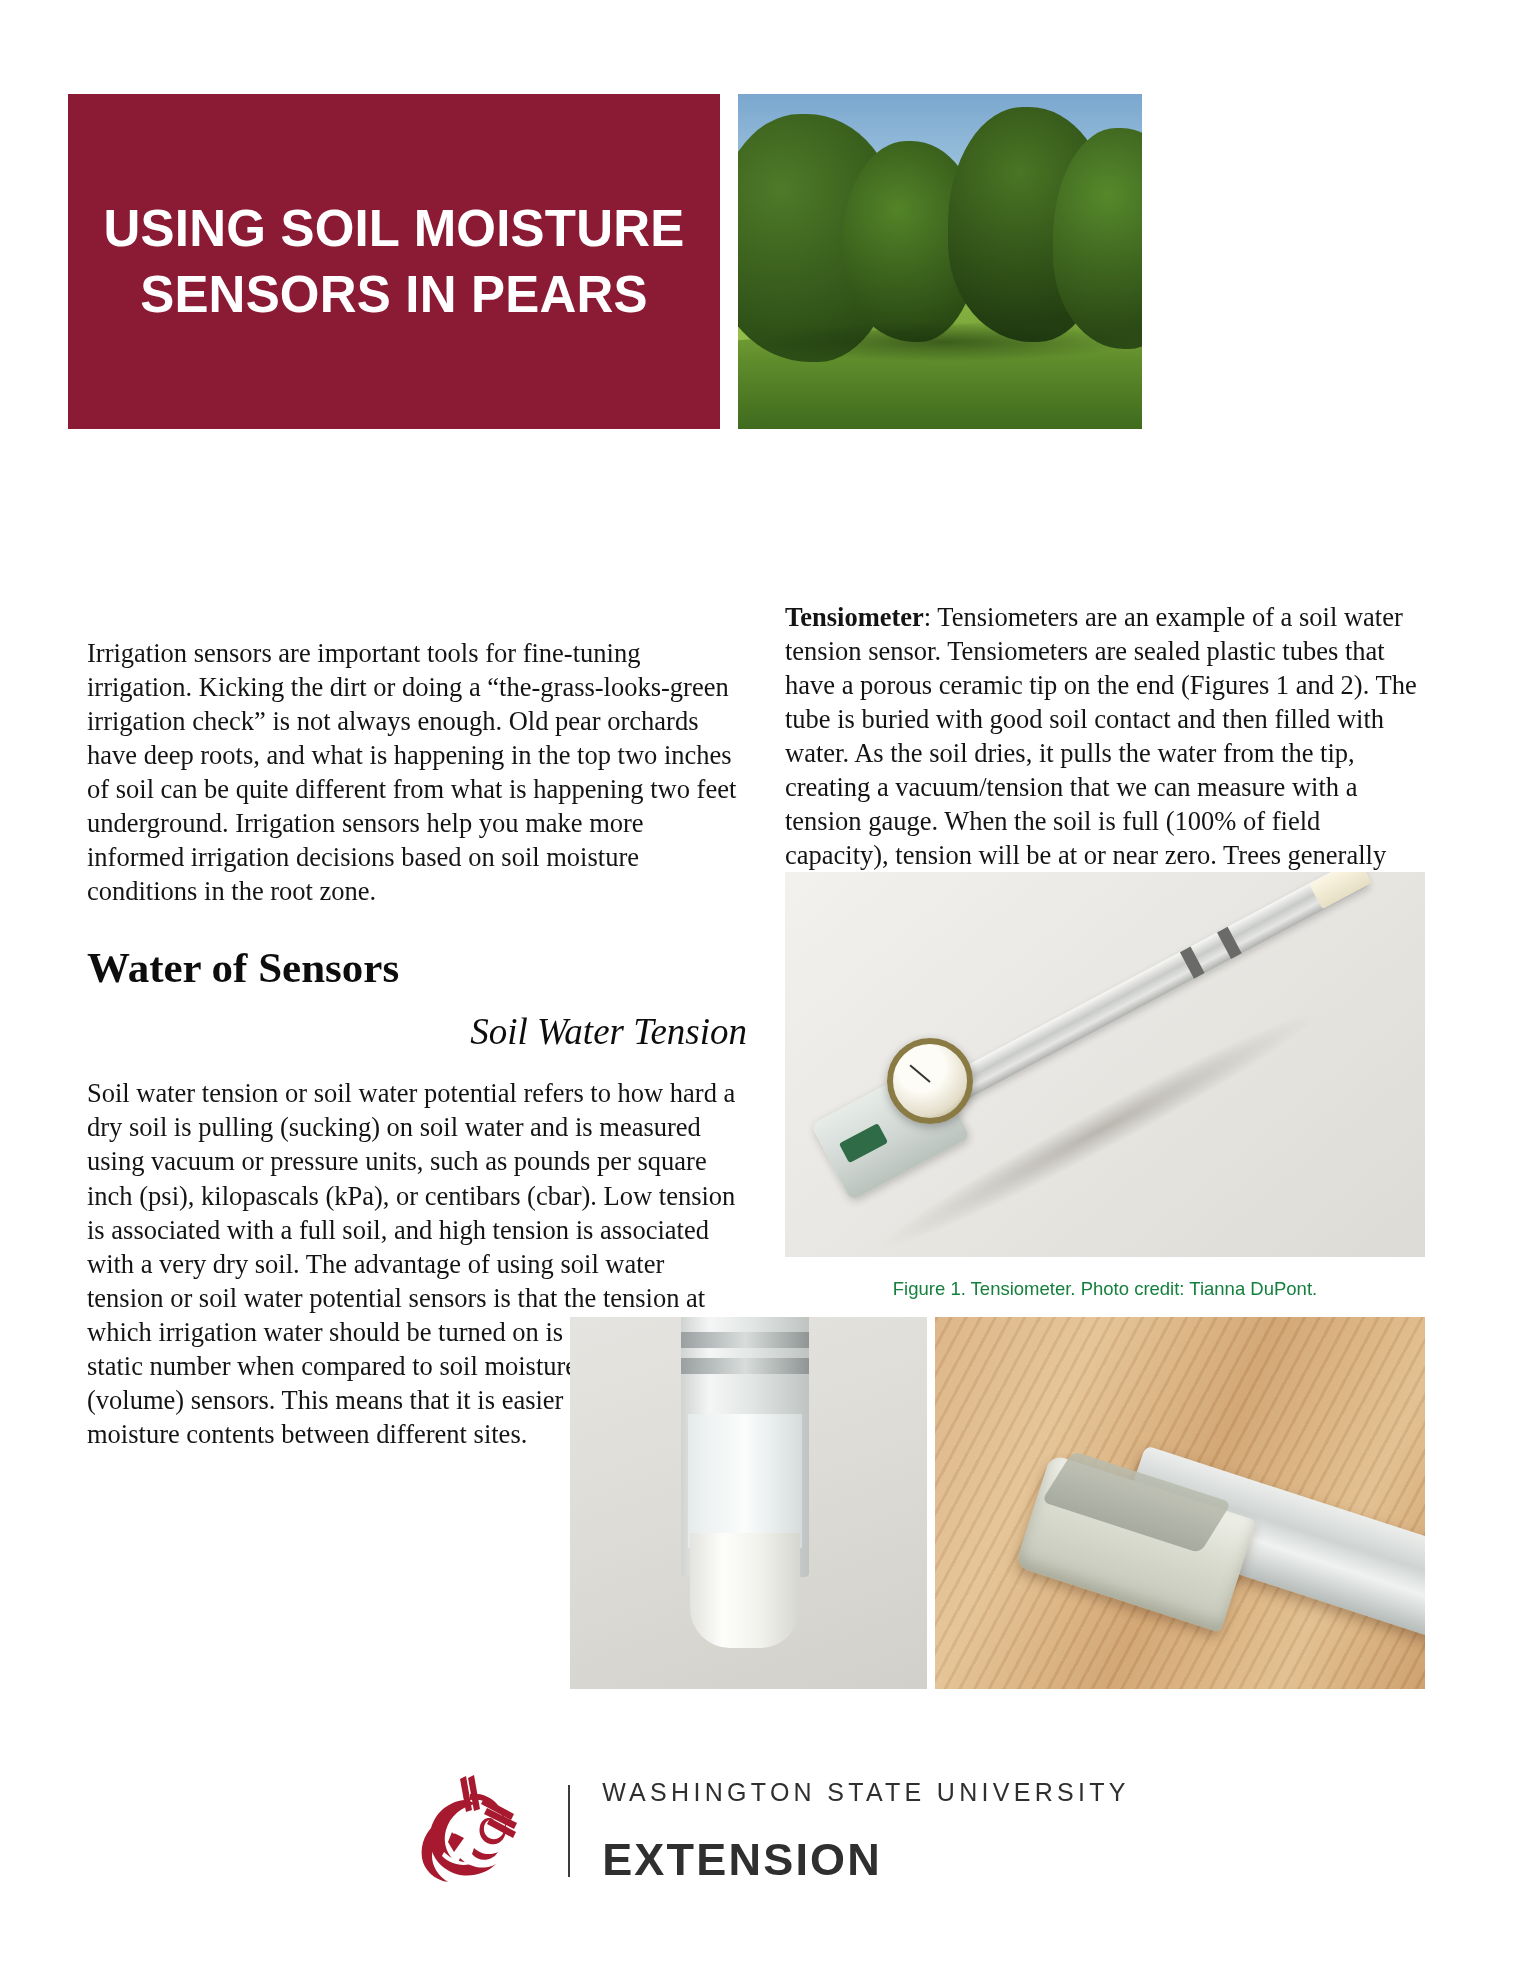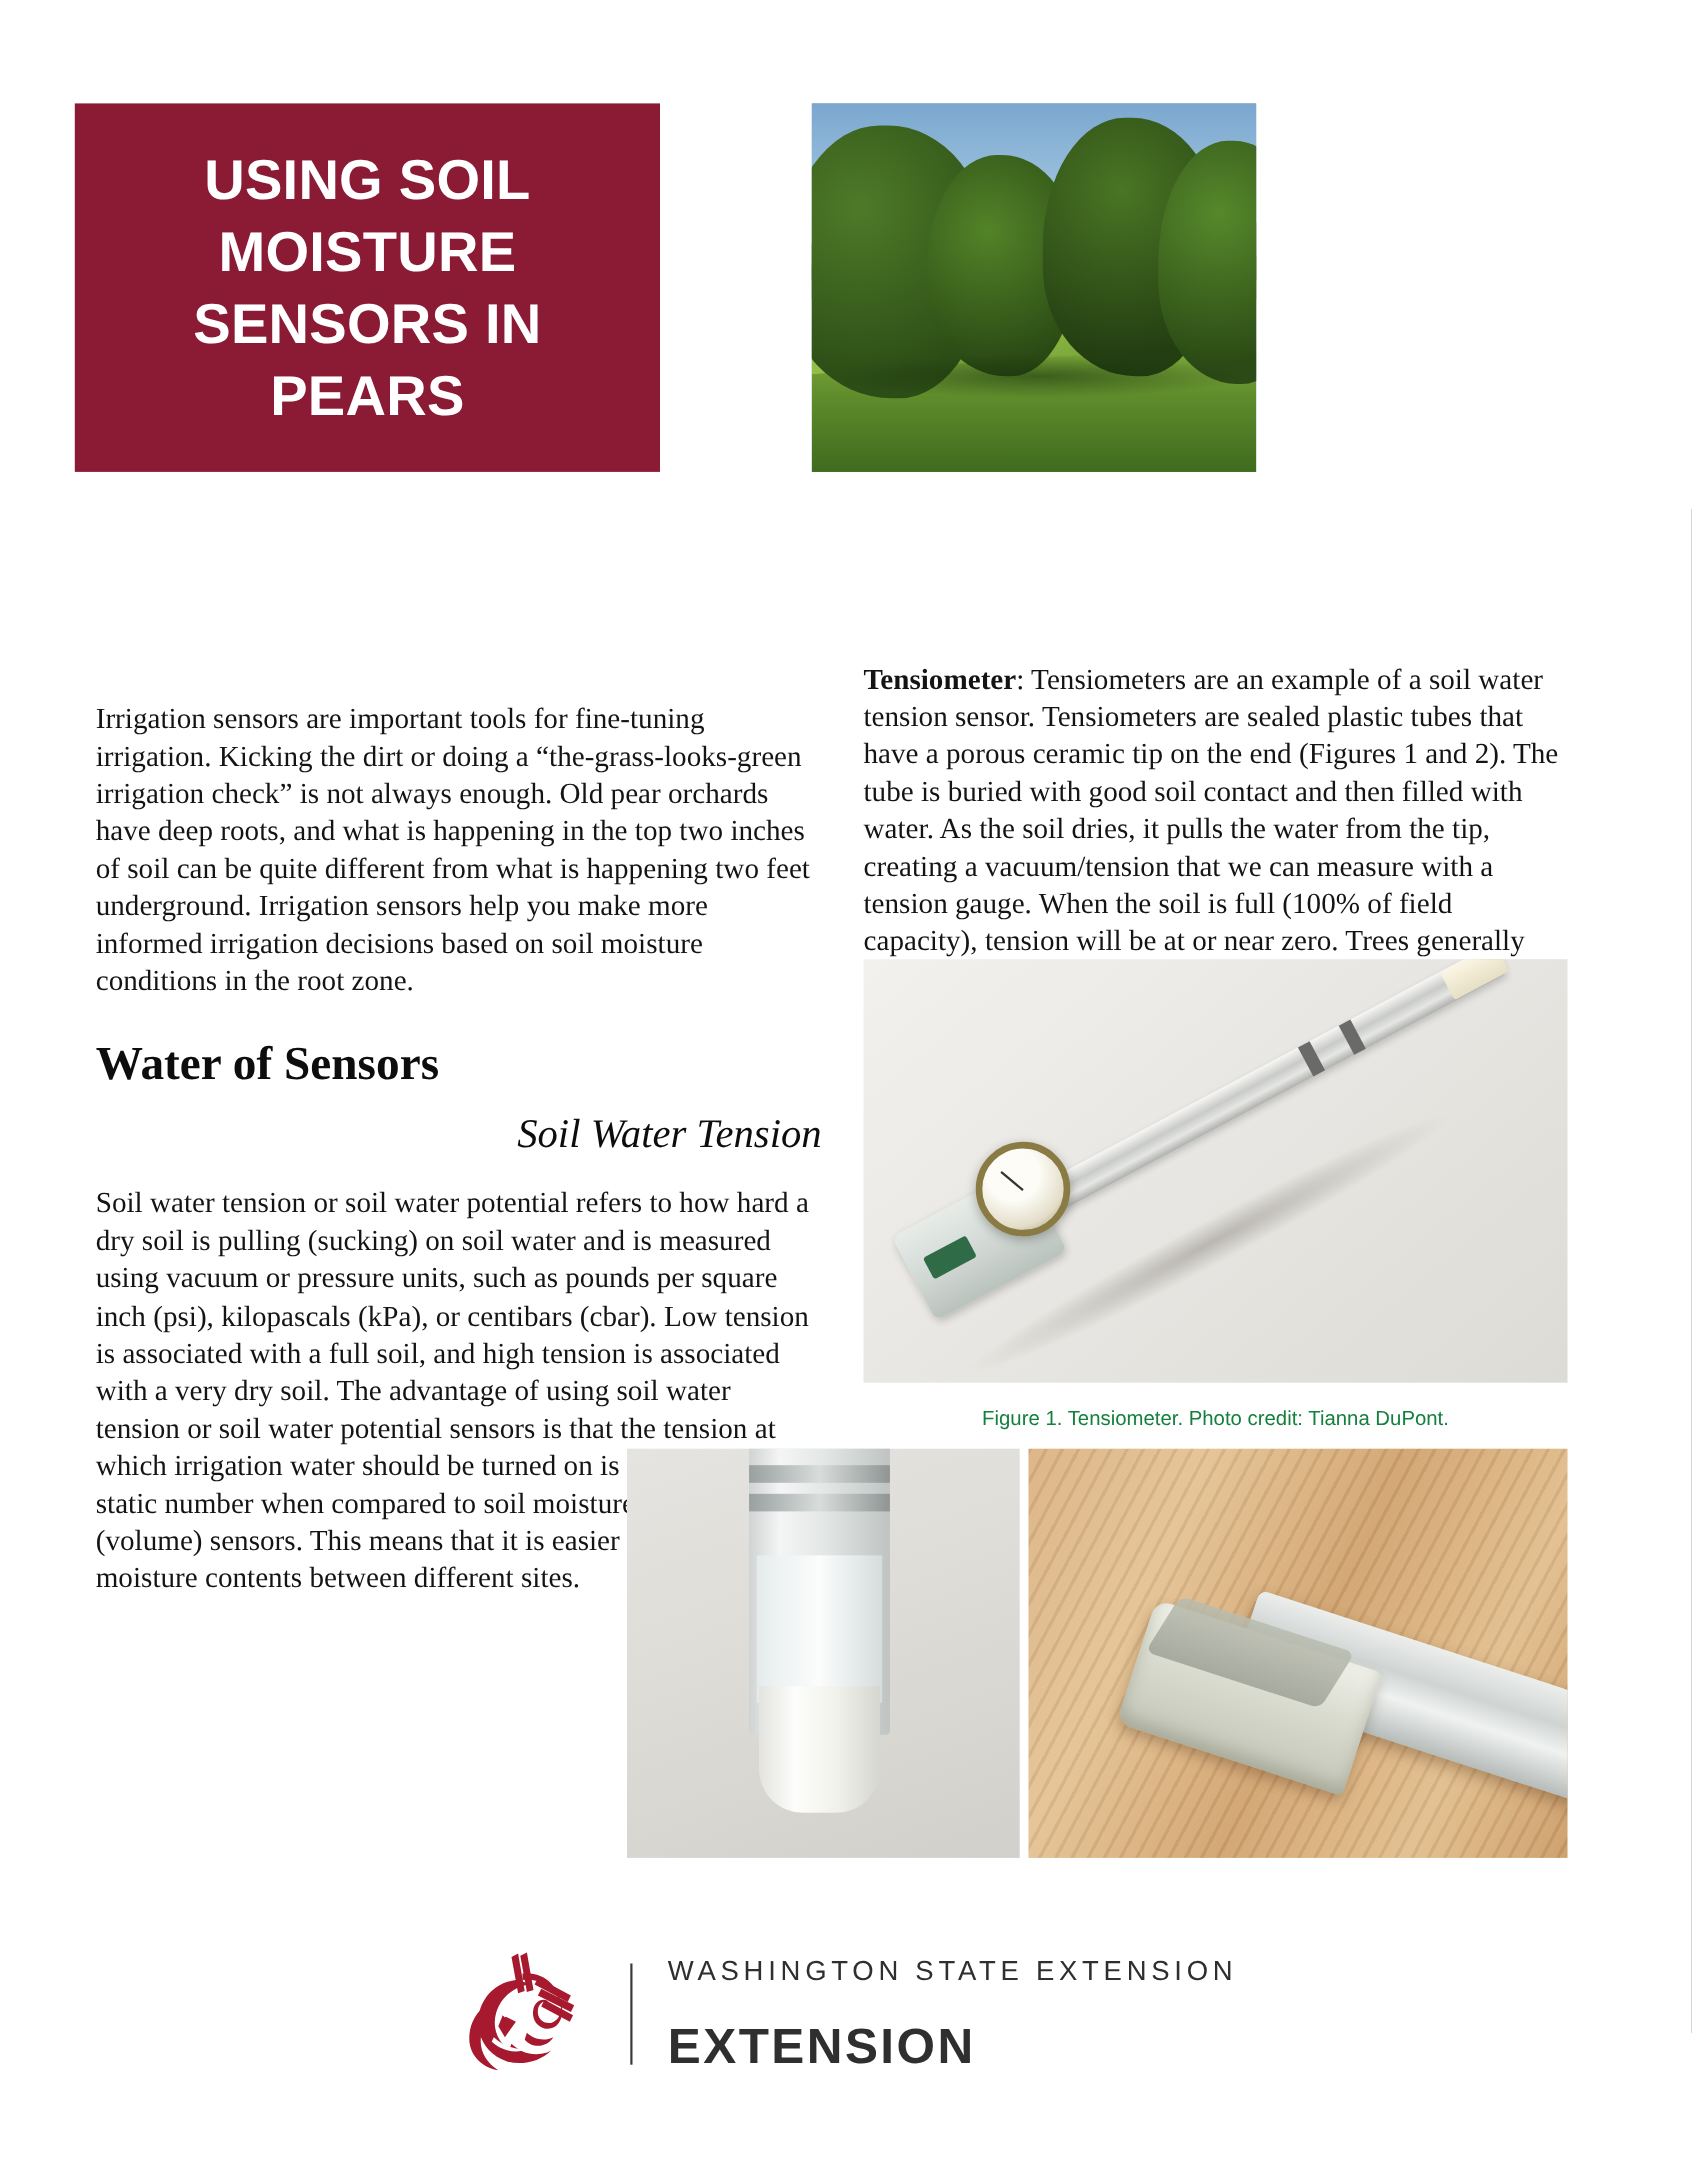--- a/index.html
+++ b/index.html
@@ -15,21 +15,21 @@
     overflow: hidden;
     font-family: "Liberation Serif", serif;
     box-sizing: border-box;
   }
 
   
   .header-band {
     position: absolute;
     left: 68px;
     top: 94px;
-    width: 532px;
+    width: 652px;
     height: 335px;
     background: #8b1b35;
     display: flex;
     align-items: center;
     justify-content: center;
     box-sizing: border-box;
     padding: 0 26px;
   }
   .header-title {
     font-family: "Liberation Sans", sans-serif;
@@ -414,18 +414,18 @@
         <path d="M52 88 C60 96 72 100 84 96 C74 106 58 106 48 98 Z"></path>
         <path d="M66 78 C72 84 82 86 90 82 C84 92 70 92 64 84 Z"></path>
       </g>
       <g fill="#ffffff">
         <path d="M40 58 C50 50 62 48 72 52 C62 52 52 56 46 64 Z"></path>
         <path d="M36 82 C44 90 56 94 68 92 C56 98 42 94 34 86 Z"></path>
       </g>
     </svg>
     <div class="logo-divider"></div>
     <div class="logo-text">
-      <span class="logo-line1">WASHINGTON STATE EXTENSION</span>
+      <span class="logo-line1">WASHINGTON STATE UNIVERSITY</span>
       <span class="logo-line2">EXTENSION</span>
     </div>
   </div>
 
 </div>
 
 </body></html>

